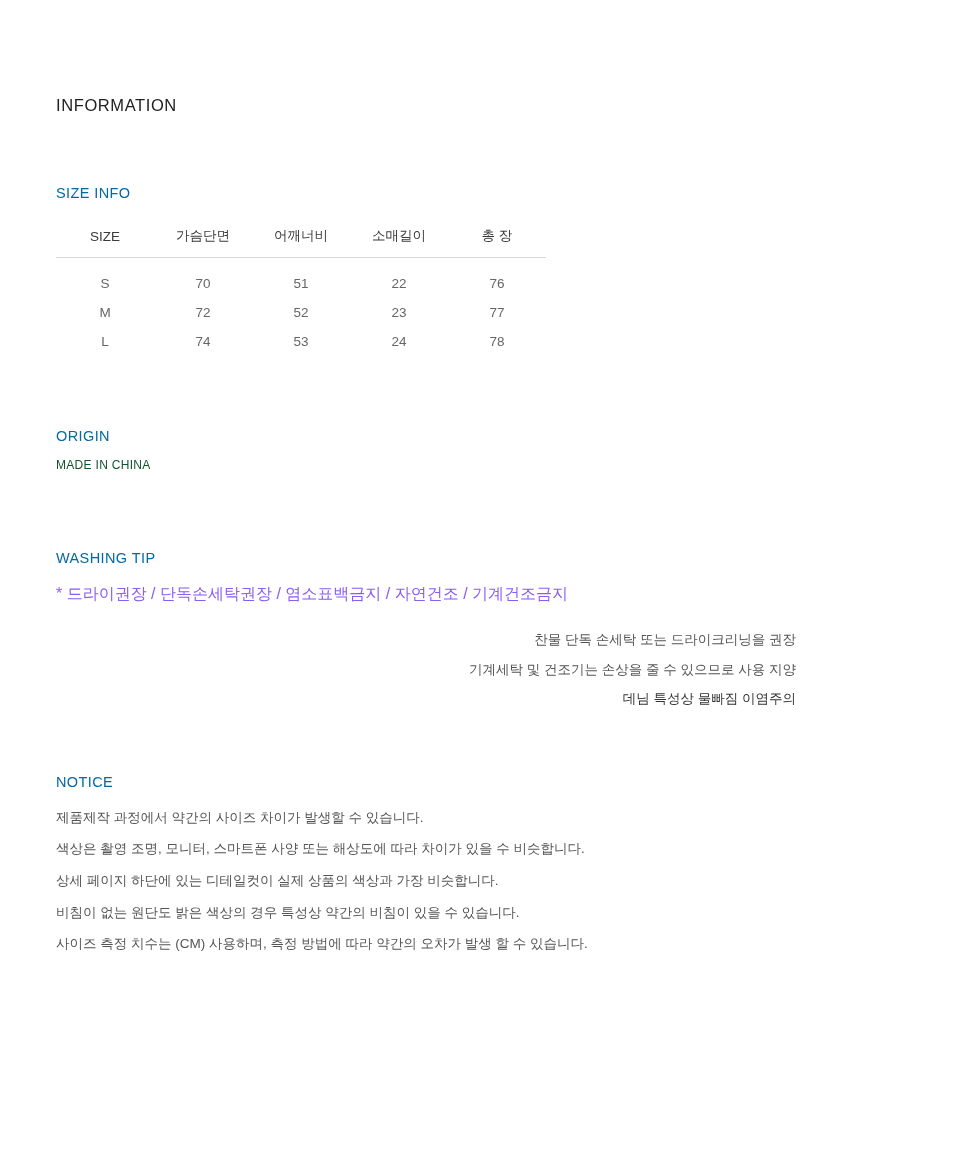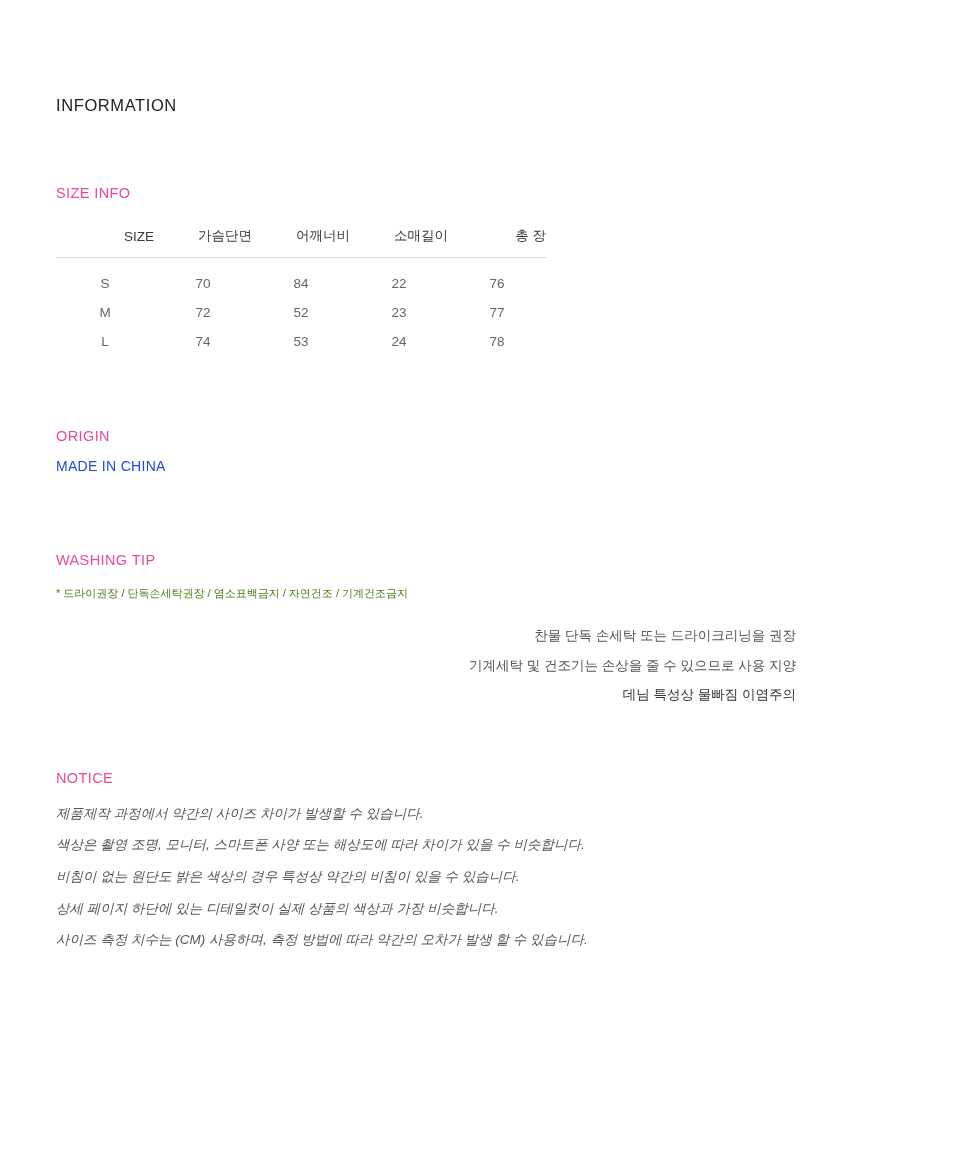--- a/index.html
+++ b/index.html
@@ -25,63 +25,63 @@
   
   .h-main {
     font-size: 16.5px;
     letter-spacing: 0.6px;
     color: #222222;
     font-weight: 400;
   }
   .h-sec {
     font-size: 14.5px;
     letter-spacing: 0.4px;
-    color: #ec4899;
+    color: #0369a1;
     font-weight: 400;
   }
 
   
   .size-block { margin-top: 70px; }
   table.size {
     margin-top: 22px;
     border-collapse: collapse;
     width: 490px;
     table-layout: fixed;
   }
   table.size th {
     font-size: 13.5px;
     font-weight: 400;
     color: #3a3a3a;
     padding: 4px 0 12px 0;
-    text-align: right;
+    text-align: center;
     border-bottom: 1px solid #d8d8d8;
   }
   table.size tbody tr:first-child td { padding-top: 18px; }
   table.size td {
     font-size: 13.5px;
     color: #666666;
     padding: 7px 0;
     text-align: center;
   }
 
   
   .origin-block { margin-top: 72px; }
   .origin-text {
     margin-top: 14px;
-    font-size: 14px;
+    font-size: 12px;
     letter-spacing: 0.3px;
-    color: #1d4ed8;
+    color: #14532d;
   }
 
   
   .wash-block { margin-top: 78px; }
   .wash-line-top {
     margin-top: 18px;
-    font-size: 11px;
-    color: #4d7c0f;
+    font-size: 16px;
+    color: #8b5cf6;
   }
   .wash-para { margin-top: 24px; text-align: right; }
   .wash-para p {
     margin: 0 0 8px 0;
     font-size: 13.5px;
     color: #555555;
     line-height: 1.6;
   }
   .wash-para p.strong {
     color: #333333;
@@ -89,21 +89,20 @@
   }
 
   
   .notice-block { margin-top: 64px; }
   .notice-list { margin-top: 16px; }
   .notice-list p {
     margin: 0 0 8px 0;
     font-size: 13.5px;
     color: #555555;
     line-height: 1.75;
-    font-style: italic;
   }
 </style>
 </head>
 <body>
 
 <div class="page">
 
   <div class="h-main">INFORMATION</div>
 
   <div class="size-block">
@@ -116,21 +115,21 @@
           <th>가슴단면</th>
           <th>어깨너비</th>
           <th>소매길이</th>
           <th>총 장</th>
         </tr>
       </thead>
       <tbody>
         <tr>
           <td>S</td>
           <td>70</td>
-          <td>84</td>
+          <td>51</td>
           <td>22</td>
           <td>76</td>
         </tr>
         <tr>
           <td>M</td>
           <td>72</td>
           <td>52</td>
           <td>23</td>
           <td>77</td>
         </tr>
@@ -158,19 +157,19 @@
       <p>기계세탁 및 건조기는 손상을 줄 수 있으므로 사용 지양</p>
       <p class="strong">데님 특성상 물빠짐 이염주의</p>
     </div>
   </div>
 
   <div class="notice-block">
     <div class="h-sec">NOTICE</div>
     <div class="notice-list">
       <p>제품제작 과정에서 약간의 사이즈 차이가 발생할 수 있습니다.</p>
       <p>색상은 촬영 조명, 모니터, 스마트폰 사양 또는 해상도에 따라 차이가 있을 수 비슷합니다.</p>
+      <p>상세 페이지 하단에 있는 디테일컷이 실제 상품의 색상과 가장 비슷합니다.</p>
       <p>비침이 없는 원단도 밝은 색상의 경우 특성상 약간의 비침이 있을 수 있습니다.</p>
-      <p>상세 페이지 하단에 있는 디테일컷이 실제 상품의 색상과 가장 비슷합니다.</p>
       <p>사이즈 측정 치수는 (CM) 사용하며, 측정 방법에 따라 약간의 오차가 발생 할 수 있습니다.</p>
     </div>
   </div>
 
 </div>
 
 </body></html>

